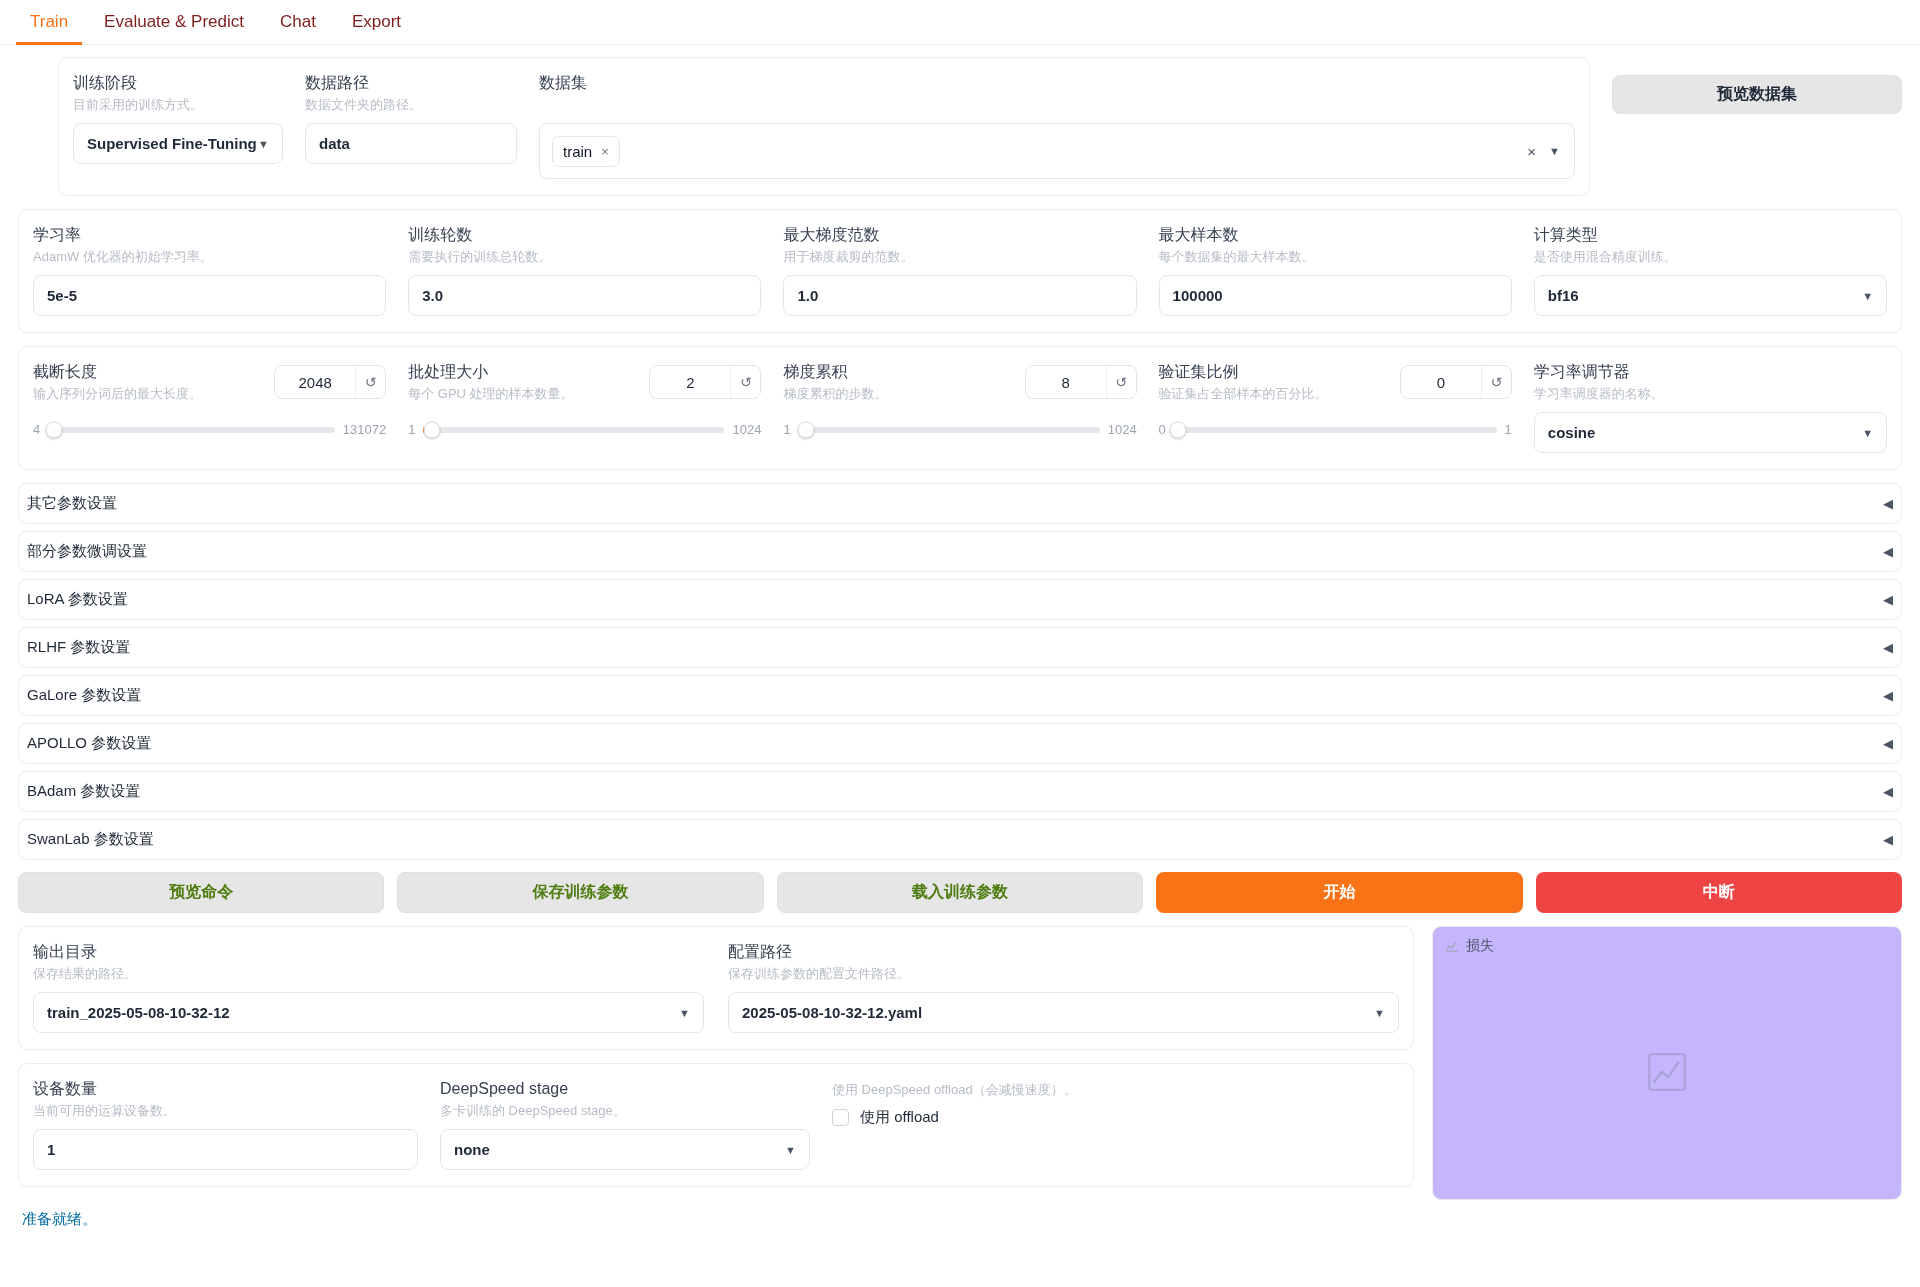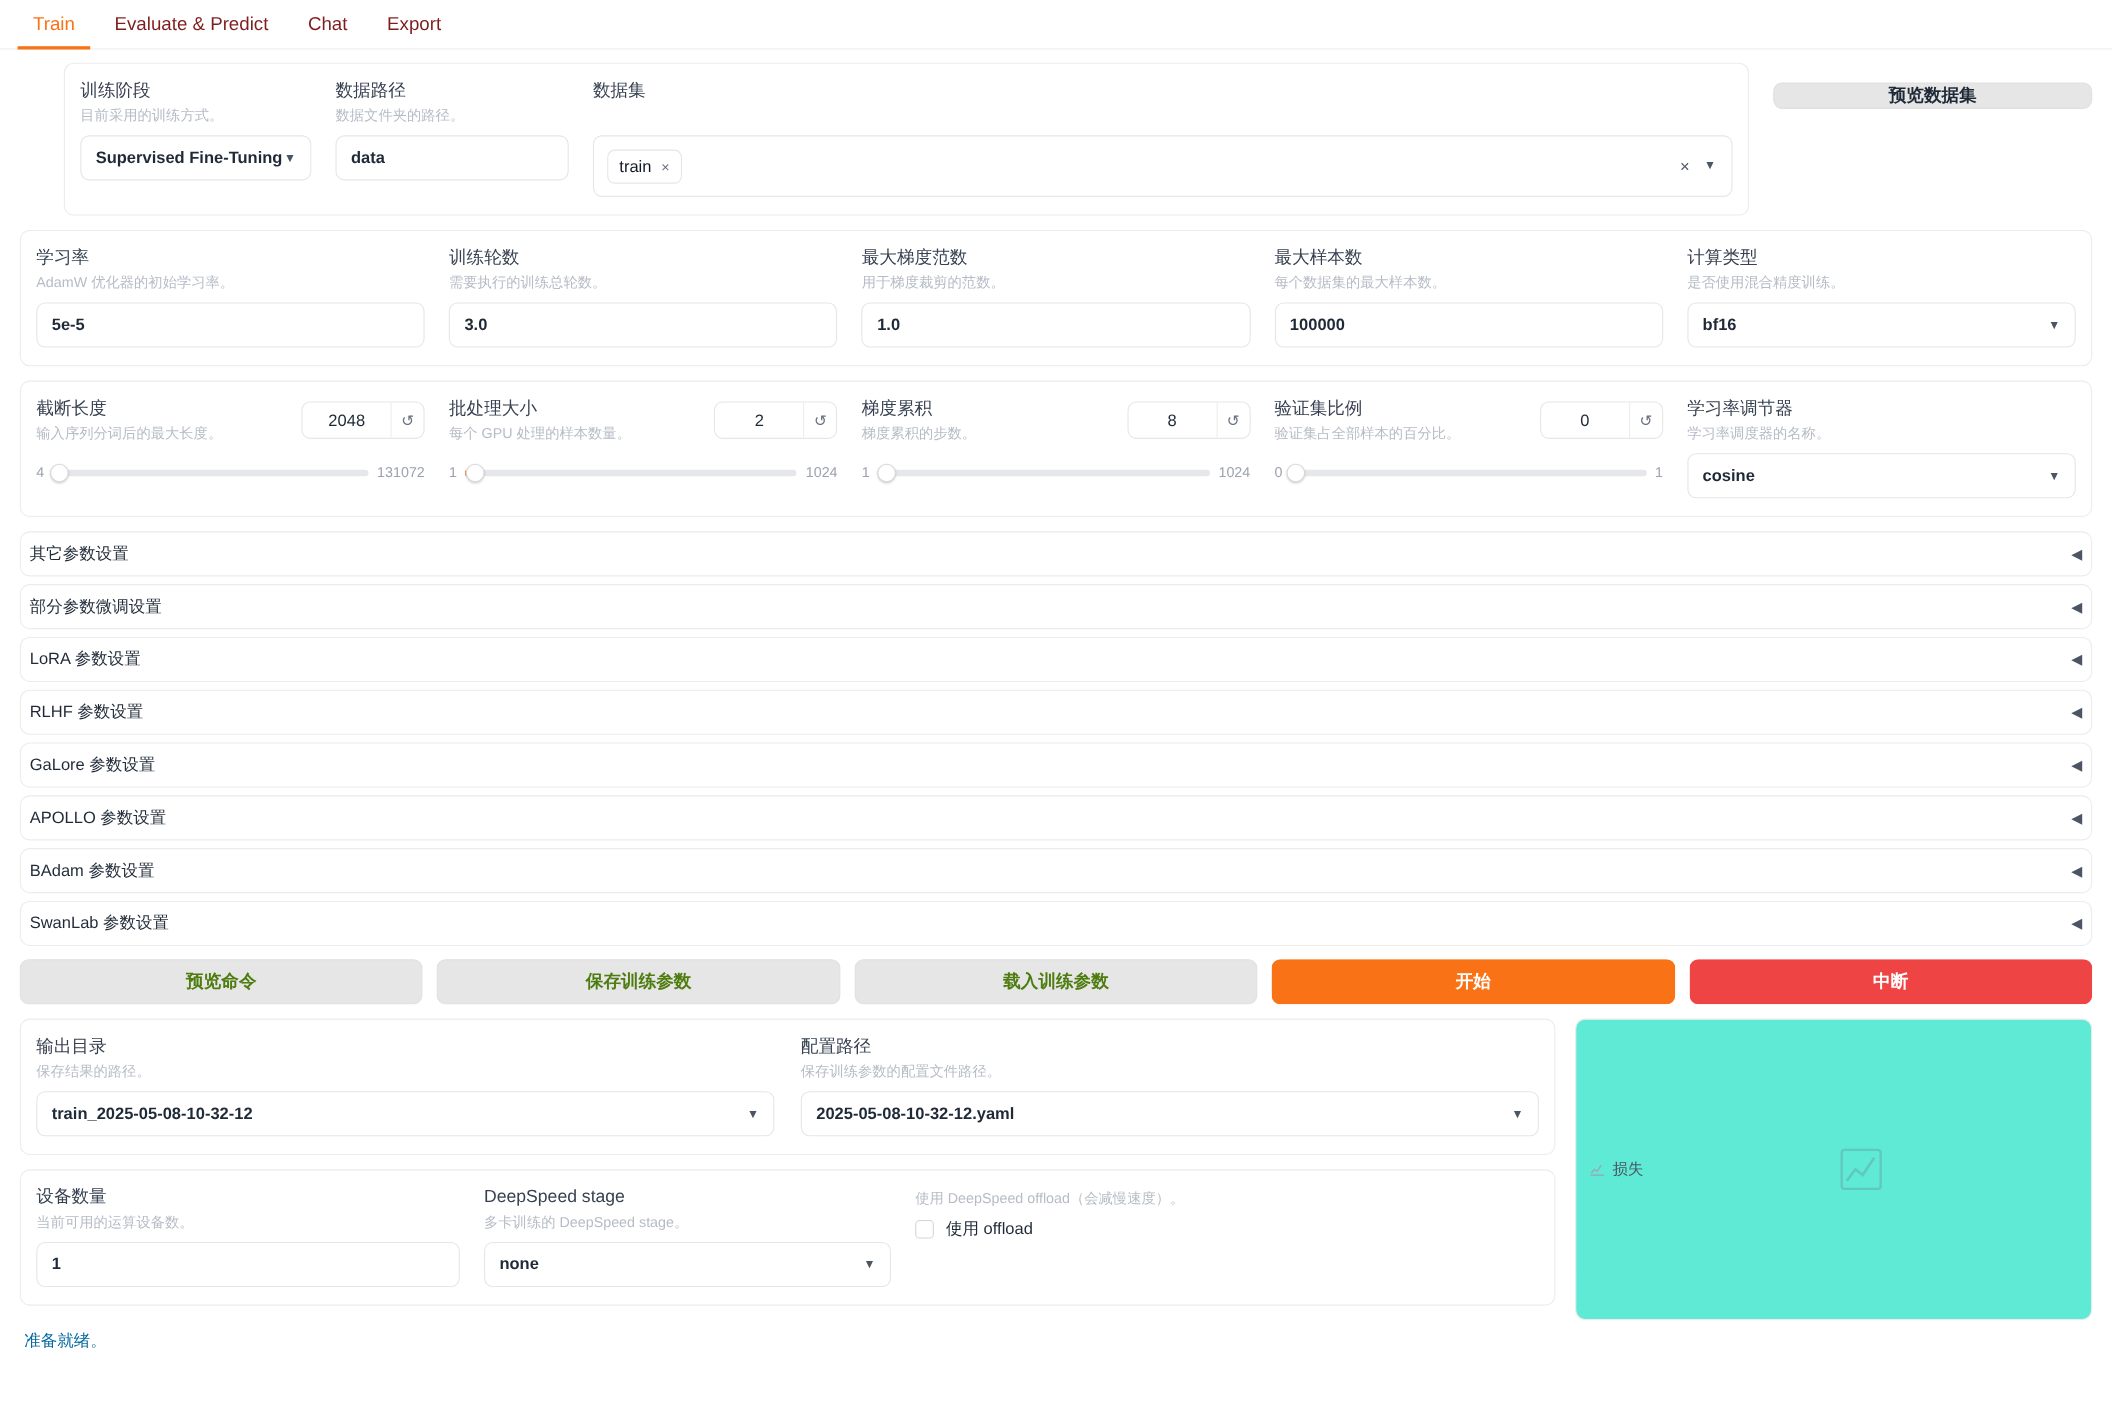--- a/index.html
+++ b/index.html
@@ -62,21 +62,21 @@
   }
   .token {
     border: 1px solid #e6e6e6; border-radius: 7px;
     padding: 6px 10px; font-size: 15px; color: #111827;
     display: inline-flex; align-items: center; gap: 9px; background:#fff;
   }
   .token .x { color: #6b7280; font-size: 13px; cursor: pointer; }
   .dset-right { margin-left: auto; display: flex; align-items: center; gap: 13px; padding-right: 4px; }
   .dset-right .clr { color:#4b5563; font-size: 15px; cursor:pointer; }
   .preview-btn {
-    width: 290px; height: 24px; background: #e6e6e6; border: 1px solid #e0e0e0;
+    width: 290px; height: 39px; background: #e6e6e6; border: 1px solid #e0e0e0;
     border-radius: 8px; display: flex; align-items: center; justify-content: center;
     font-size: 16px; font-weight: 700; color: #1f2937; cursor: pointer;
     margin-top: 18px;
   }
 
   
   .grid5 { display: flex; gap: 22px; }
   .grid5 > .field { flex: 1 1 0; min-width: 0; }
 
   
@@ -126,22 +126,22 @@
     cursor: pointer; border: 1px solid transparent;
   }
   .abtn.grey { background: #e6e6e6; border-color: #e0e0e0; color: #4d7c0f; text-align: center; }
   .abtn.orange { background: #f97316; color: #fff; }
   .abtn.red { background: #ef4444; color: #ffffff; }
 
   
   .bottom { display: flex; gap: 18px; align-items: stretch; }
   .bottom-left { flex: 1; min-width: 0; }
   .loss-panel {
-    width: 470px; border: 1px solid #ececec; border-radius: 9px; background: #5eead4;
-    padding: 10px 12px; display: flex; flex-direction: row;
+    width: 470px; border: 1px solid #ececec; border-radius: 9px; background: #c4b5fd;
+    padding: 10px 12px; display: flex; flex-direction: column;
   }
   .loss-hd { display: flex; align-items: center; gap: 7px; font-size: 14px; color: #4b5563; }
   .loss-body { flex: 1; display: flex; align-items: center; justify-content: center; }
   .chart-glyph { opacity: .28; }
 
   .out-row { display: flex; gap: 24px; }
   .out-row .field { flex: 1 1 0; min-width: 0; }
 
   .dev-row { display: flex; gap: 22px; }
   .dev-row .c1 { width: 385px; }

